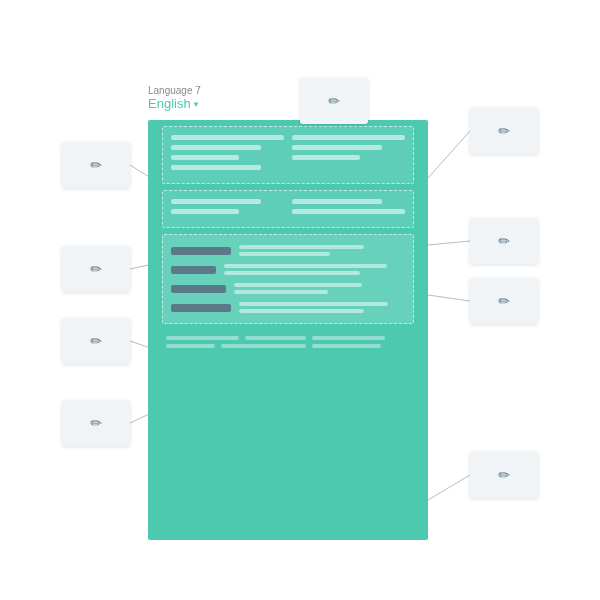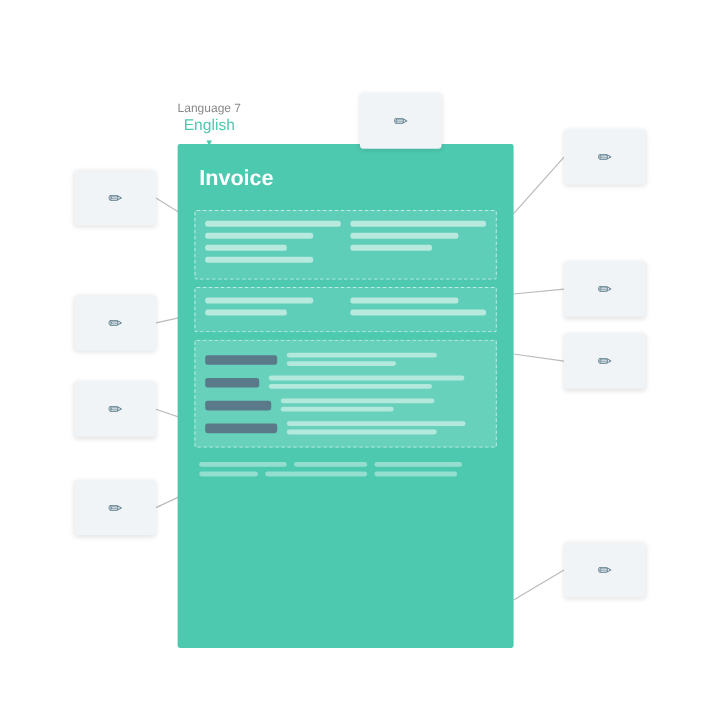--- a/index.html
+++ b/index.html
@@ -174,21 +174,20 @@
       color: #888;
     }
 
     .lang-value {
       font-size: 13px;
       color: #4dc9b0;
       display: flex;
       align-items: center;
       gap: 3px;
       cursor: pointer;
-      flex-direction: column;
     }
 
     .chevron {
       font-size: 9px;
       color: #4dc9b0;
     }
   </style>
 </head>
 <body>
 
@@ -208,24 +207,20 @@
     <line x1="470" y1="131" x2="428" y2="178" stroke="#bbb" stroke-width="1"></line>
     <line x1="470" y1="241" x2="428" y2="245" stroke="#bbb" stroke-width="1"></line>
     <line x1="470" y1="301" x2="428" y2="295" stroke="#bbb" stroke-width="1"></line>
     <line x1="130" y1="269" x2="162" y2="262" stroke="#bbb" stroke-width="1"></line>
     <line x1="130" y1="341" x2="162" y2="352" stroke="#bbb" stroke-width="1"></line>
     <line x1="130" y1="423" x2="162" y2="408" stroke="#bbb" stroke-width="1"></line>
     <line x1="470" y1="475" x2="428" y2="500" stroke="#bbb" stroke-width="1"></line>
   </svg>
 
   <div class="invoice-doc">
-    <div class="invoice-header">
-      <div class="invoice-title">Invoice</div>
-      <div style="width:60px;"></div>
-    </div>
 
     <div class="invoice-section two-col">
       <div class="inv-col">
         <div class="inv-line full"></div>
         <div class="inv-line medium"></div>
         <div class="inv-line short"></div>
         <div class="inv-line medium"></div>
       </div>
       <div class="inv-col">
         <div class="inv-line full"></div>

